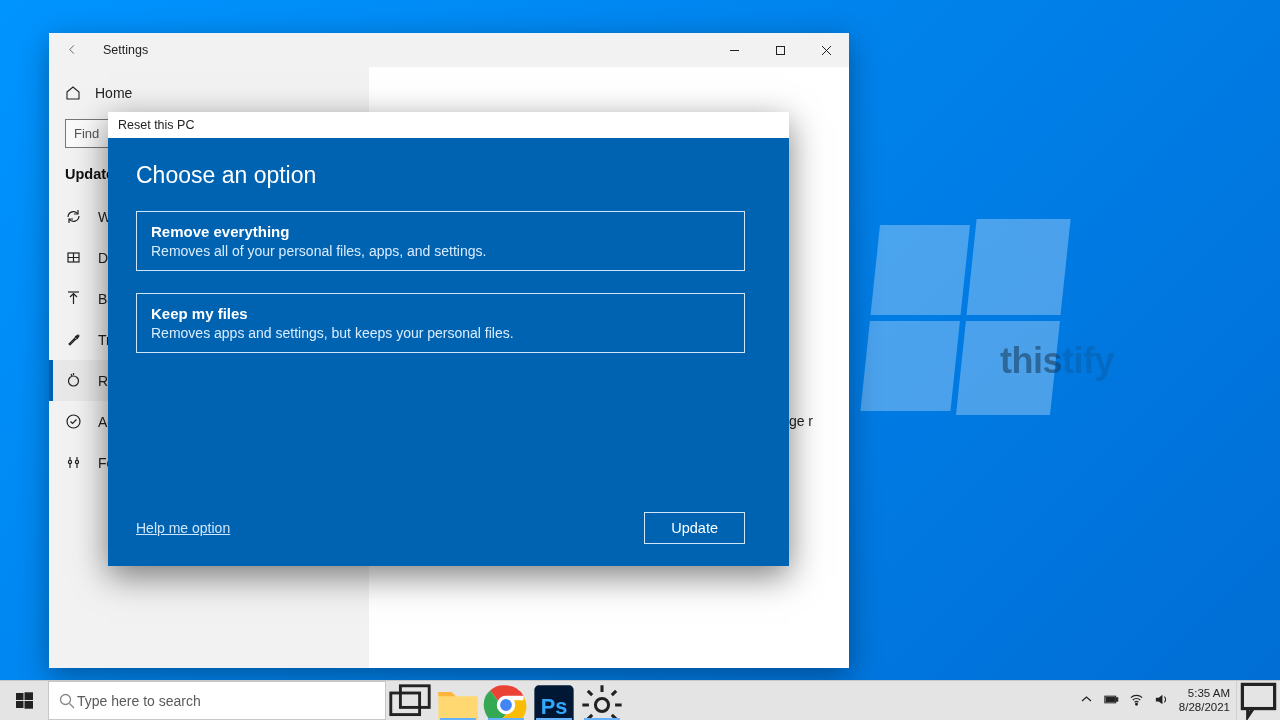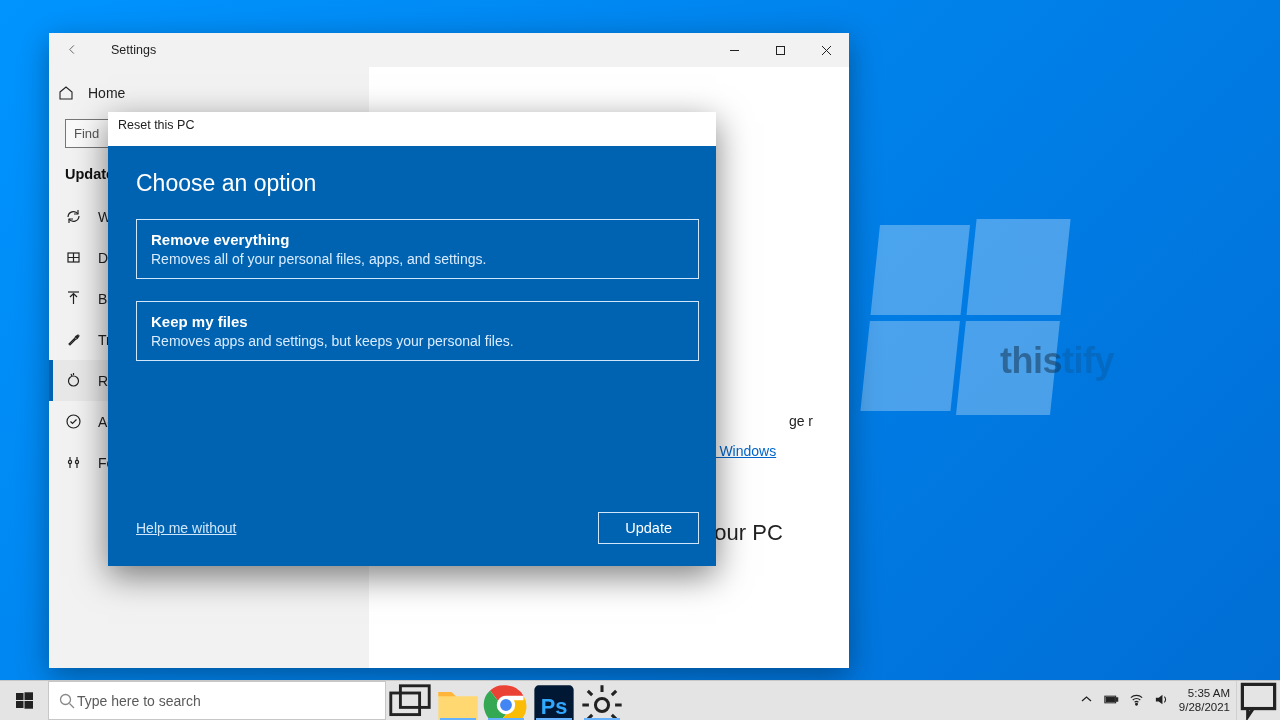--- a/index.html
+++ b/index.html
@@ -14,46 +14,46 @@
   .winlogo .bl { left: 0; top: 96px; width: 90px; height: 90px; }
   .winlogo .br { left: 96px; top: 96px; width: 94px; height: 94px; }
 
   .watermark { position: absolute; left: 1000px; top: 340px; font-size: 36px; font-weight: 600; color: #163a5a; opacity: 0.55; letter-spacing: -0.5px; }
   .watermark .faint { opacity: 0.4; }
 
   
   .settings-window { position: absolute; left: 49px; top: 33px; width: 800px; height: 635px; background: #fff; box-shadow: 0 8px 28px rgba(0,0,0,0.35); display: flex; flex-direction: column; }
   .titlebar { height: 34px; display: flex; align-items: center; background: #f2f2f2; }
   .titlebar .back { width: 46px; text-align: center; font-size: 16px; color: #555; }
-  .titlebar .title { font-size: 12.5px; color: #222; flex: 0 0 auto; margin-left: 16px; }
+  .titlebar .title { font-size: 12.5px; color: #222; flex: 0 0 auto; margin-left: 8px; }
   .titlebar .spacer { flex: 1; }
   .titlebar .winbtn { width: 46px; height: 34px; display: flex; align-items: center; justify-content: center; color: #222; font-size: 11px; }
   .titlebar svg { width: 11px; height: 11px; }
 
   .body { flex: 1; display: flex; overflow: hidden; }
   .sidebar { width: 320px; background: #f2f2f2; padding: 10px 0 0 0; }
-  .home-row { display: flex; align-items: center; padding: 8px 9px; gap: 14px; font-size: 14px; color: #222; }
+  .home-row { display: flex; align-items: center; padding: 8px 16px; gap: 14px; font-size: 14px; color: #222; }
   .home-row svg { width: 16px; height: 16px; }
   .searchbox { margin: 10px 16px 18px 16px; border: 1px solid #777; background: #fafafa; padding: 6px 8px; font-size: 13px; color: #555; width: 160px; }
   .sidebar h3 { font-size: 14.5px; font-weight: 600; color: #111; padding: 0 16px 14px 16px; }
   .nav-item { display: flex; align-items: center; gap: 16px; padding: 12px 16px; font-size: 14px; color: #222; position: relative; }
   .nav-item.selected::before { content: ""; position: absolute; left: 0; top: 0; bottom: 0; width: 4px; background: #0063b1; }
   .nav-item.selected { background: #e8e8e8; }
   .nav-item svg { width: 17px; height: 17px; flex-shrink: 0; }
 
   .content { flex: 1; padding: 40px 36px 20px 36px; overflow: hidden; }
   .content h1 { font-size: 30px; font-weight: 600; color: #222; margin-bottom: 40px; }
   .fresh-text { color: #222; font-size: 14px; line-height: 1.45; text-align: right; margin-left: auto; width: 190px; margin-top: 270px; }
   .content a.link { color: #0066cc; font-size: 14px; display: inline-block; margin-top: 12px; }
   .content h2 { font-size: 22px; font-weight: 400; color: #222; margin-top: 60px; }
 
   
-  .modal { position: absolute; left: 108px; top: 112px; width: 608px; height: 454px; background: #fff; box-shadow: 0 10px 32px rgba(0,0,0,0.5); display: flex; flex-direction: column; gap: 8px; }
+  .modal { position: absolute; left: 108px; top: 112px; width: 681px; height: 454px; background: #fff; box-shadow: 0 10px 32px rgba(0,0,0,0.5); display: flex; flex-direction: column; }
   .modal .mtitle { padding: 6px 10px; font-size: 12.5px; color: #222; }
-  .modal .mbody { flex: 1; background: #0063b1; color: #fff; padding: 24px 17px 22px 28px; display: flex; flex-direction: column; }
+  .modal .mbody { flex: 1; background: #0063b1; color: #fff; padding: 24px 44px 22px 28px; display: flex; flex-direction: column; }
   .modal .mbody h2 { font-size: 23px; font-weight: 400; margin-bottom: 22px; }
   .option { border: 1px solid #cfe6fb; padding: 11px 14px; margin-bottom: 22px; cursor: pointer; }
   .option .opt-title { font-size: 15px; font-weight: 600; margin-bottom: 3px; }
   .option .opt-desc { font-size: 14px; color: #d9ecff; }
   .modal .mfooter { margin-top: auto; display: flex; align-items: center; justify-content: space-between; }
   .modal .help { color: #cfe6fb; font-size: 14px; text-decoration: underline; }
   .modal .cancel { border: 1px solid #cfe6fb; padding: 7px 26px; font-size: 14.5px; color: #fff; cursor: pointer; }
 
   
   .taskbar { position: absolute; left: 0; bottom: 0; width: 1280px; height: 40px; background: #e4e4e4; display: flex; align-items: stretch; border-top: 1px solid #c7c7c7; }
@@ -190,21 +190,21 @@
     <div class="option">
       <div class="opt-title">Remove everything</div>
       <div class="opt-desc">Removes all of your personal files, apps, and settings.</div>
     </div>
     <div class="option">
       <div class="opt-title">Keep my files</div>
       <div class="opt-desc">Removes apps and settings, but keeps your personal files.</div>
     </div>
 
     <div class="mfooter">
-      <a href="#" class="help">Help me without</a>
+      <a href="#" class="help">Help me option</a>
       <div class="cancel">Update</div>
     </div>
   </div>
 </div>
 
 <div class="taskbar">
   <div class="start">
     <svg viewBox="0 0 17 17" fill="#222">
         <rect x="0" y="1" width="7.5" height="7"></rect>
         <rect x="8.5" y="0.3" width="8.5" height="7.7"></rect>
@@ -266,21 +266,21 @@
     <span><svg viewBox="0 0 16 16" fill="none" stroke="#222" stroke-width="1.3">
           <path d="M2 6a9 9 0 0 1 12 0M4 8.5a6 6 0 0 1 8 0M6 11a3 3 0 0 1 4 0"></path>
           <circle cx="8" cy="13" r="0.9" fill="#222"></circle>
         </svg></span>
     <span><svg viewBox="0 0 16 16" fill="#222">
           <path d="M2 6h3l4-3v10l-4-3H2z"></path>
           <path d="M11 5a4 4 0 0 1 0 6" fill="none" stroke="#222" stroke-width="1.2"></path>
         </svg></span>
     <div class="clock">
       <div>5:35 AM</div>
-      <div>9/28/2021</div>
+      <div>8/28/2021</div>
     </div>
   </div>
   <div class="notif">
     <svg viewBox="0 0 16 16" fill="none" stroke="#222" stroke-width="1.2">
         <rect x="2" y="2" width="12" height="9"></rect>
         <path d="M6 11l-2 3v-3"></path>
       </svg>
   </div>
 </div>
 

